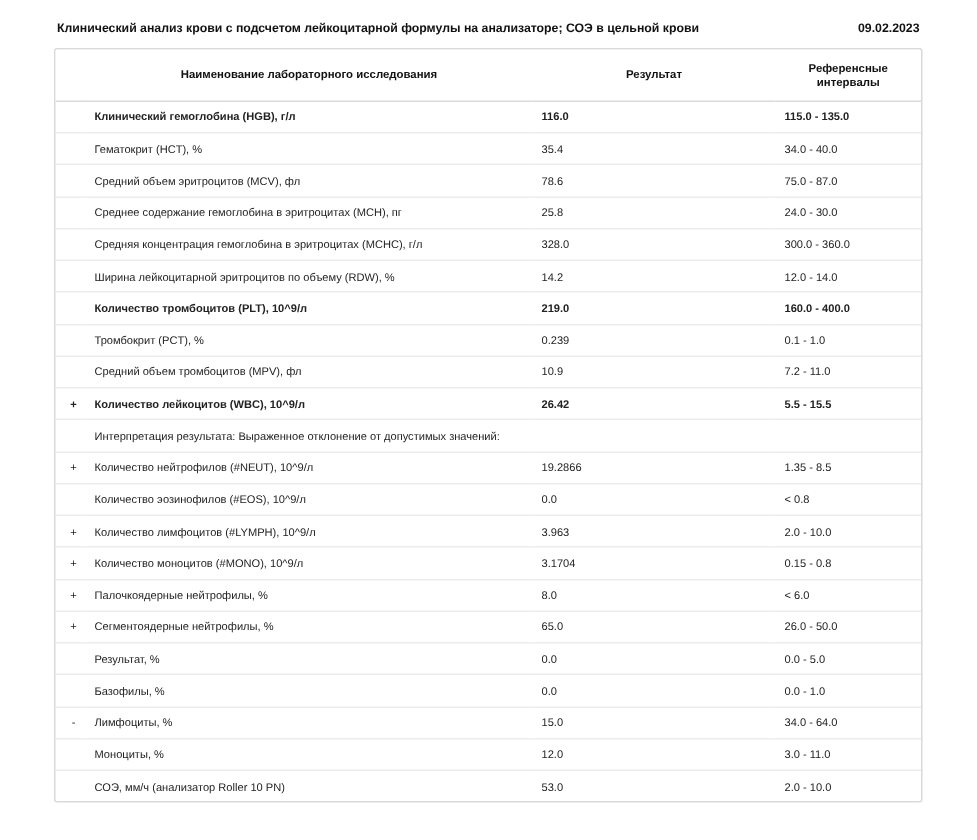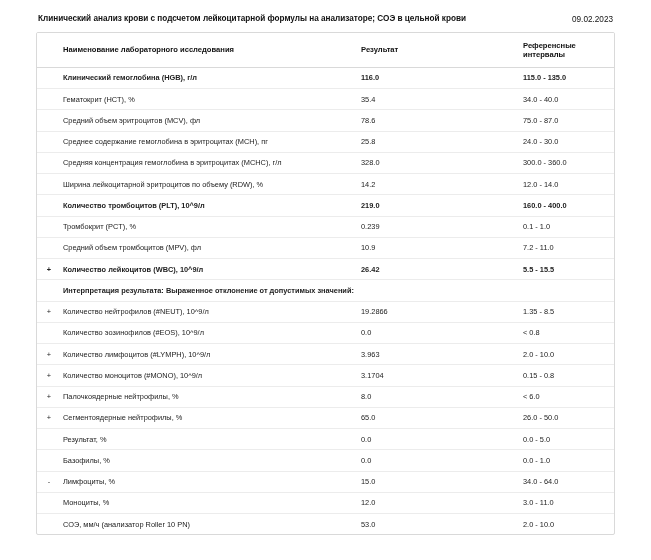--- a/index.html
+++ b/index.html
@@ -17,51 +17,51 @@
   .page {
     position: relative;
     width: 651px;
     height: 560px;
     box-sizing: border-box;
     padding: 10px 36px 0 36px;
     background: #ffffff;
   }
   .header-row {
     display: flex;
-    align-items: flex-end;
+    align-items: flex-start;
     justify-content: space-between;
     padding: 4px 2px 8px 2px;
   }
   .doc-title {
     font-size: 8.2px;
     font-weight: bold;
     color: #111111;
     line-height: 1.2;
     max-width: 510px;
   }
   .doc-date {
     font-size: 8.2px;
     color: #111111;
     white-space: nowrap;
     padding-left: 10px;
-    font-weight: normal;
+    font-weight: bold;
   }
   .table-wrap {
     border: 1px solid #d9d9d9;
     border-radius: 2px;
     background: #ffffff;
     overflow: hidden;
   }
   table.labtable {
     width: 100%;
     border-collapse: collapse;
     table-layout: fixed;
   }
   table.labtable th {
-    text-align: left;
+    text-align: center;
     font-size: 7.6px;
     font-weight: bold;
     color: #111111;
     padding: 8px 6px 8px 6px;
     border-bottom: 1px solid #d9d9d9;
     background: #ffffff;
   }
   table.labtable td {
     font-size: 7.4px;
     color: #222222;
@@ -83,21 +83,21 @@
   }
   .col-name { width: 286px; }
   .col-result { width: 150px; }
   .col-ref { width: auto; }
   .bold-row td {
     font-weight: bold;
     color: #000000;
   }
   .note-row td {
     font-size: 6.6px;
-    font-weight: bold;
+    font-weight: normal;
     color: #2a2a2a;
     padding-top: 3px;
     padding-bottom: 3px;
     border-bottom: 1px solid #ececec;
   }
 </style>
 </head>
 <body>
 
 <div class="page">

